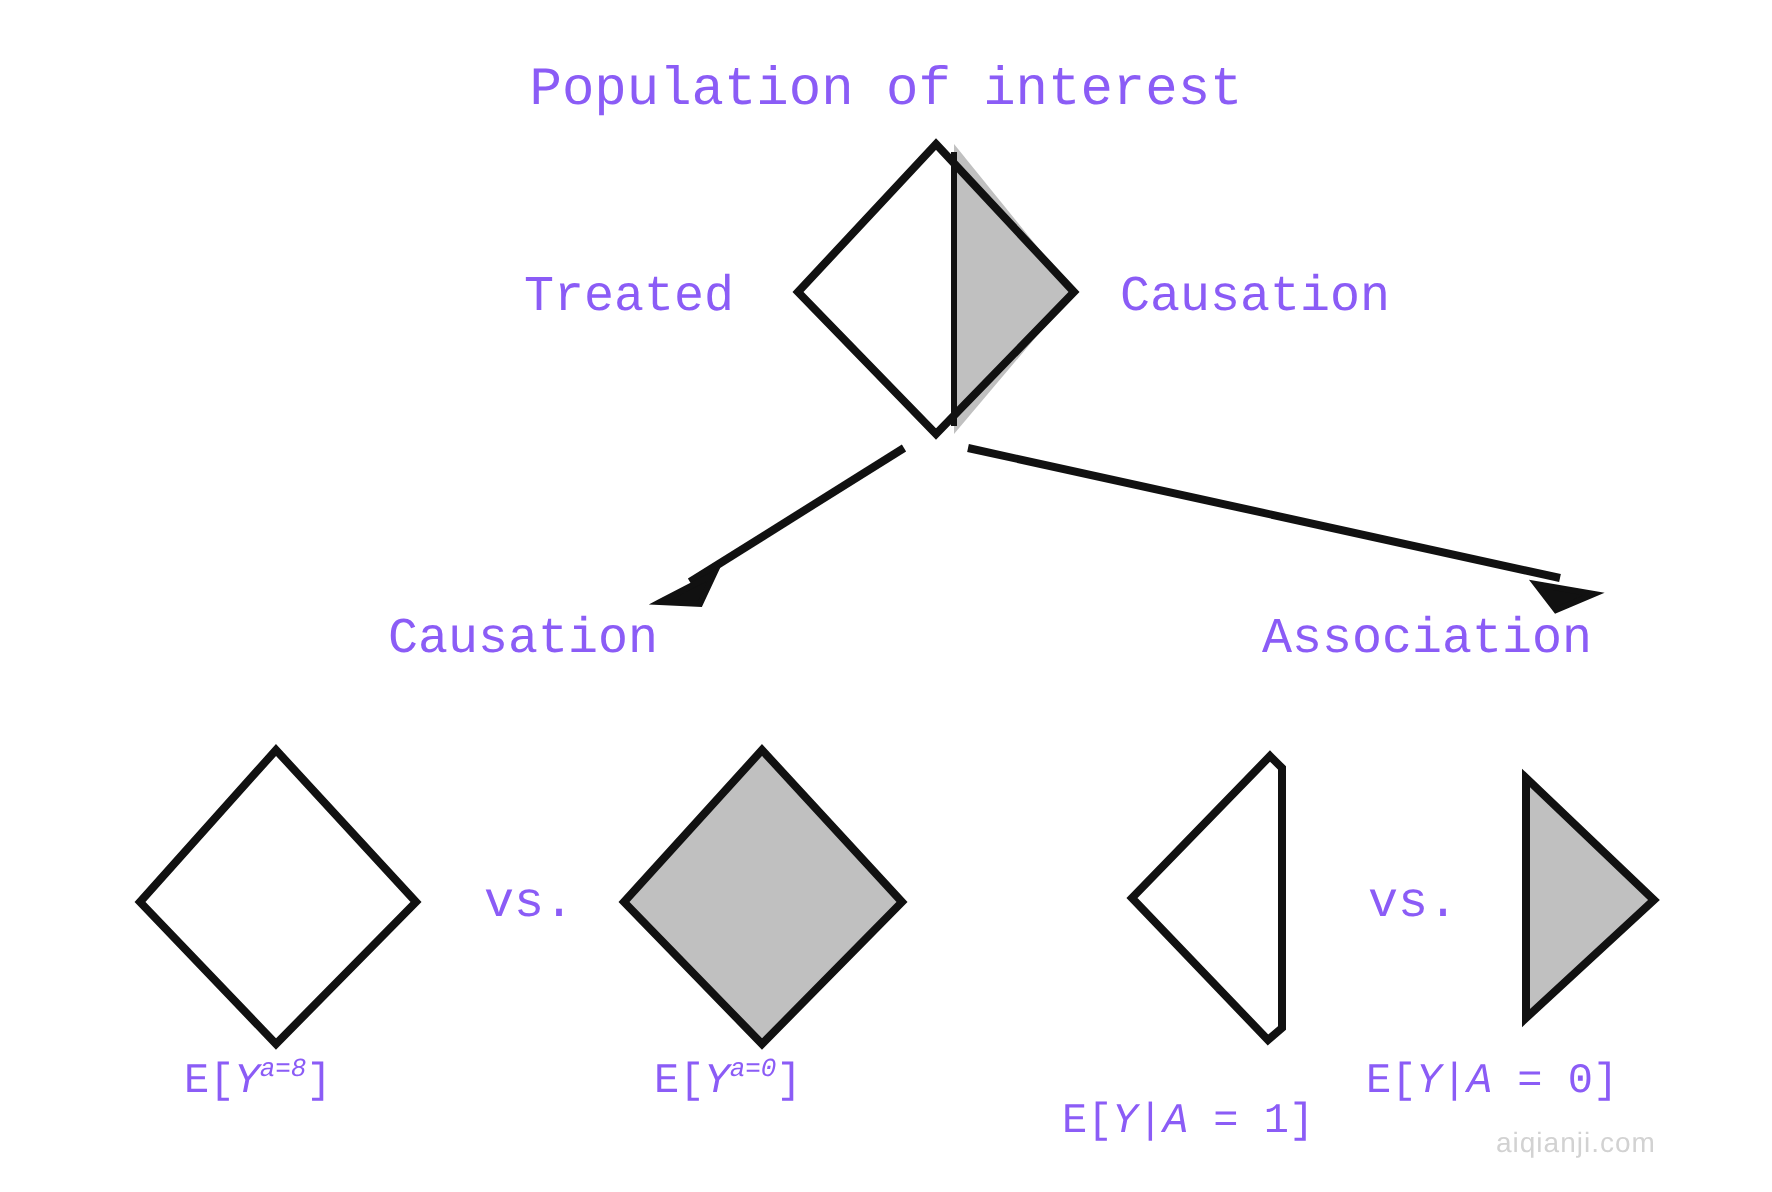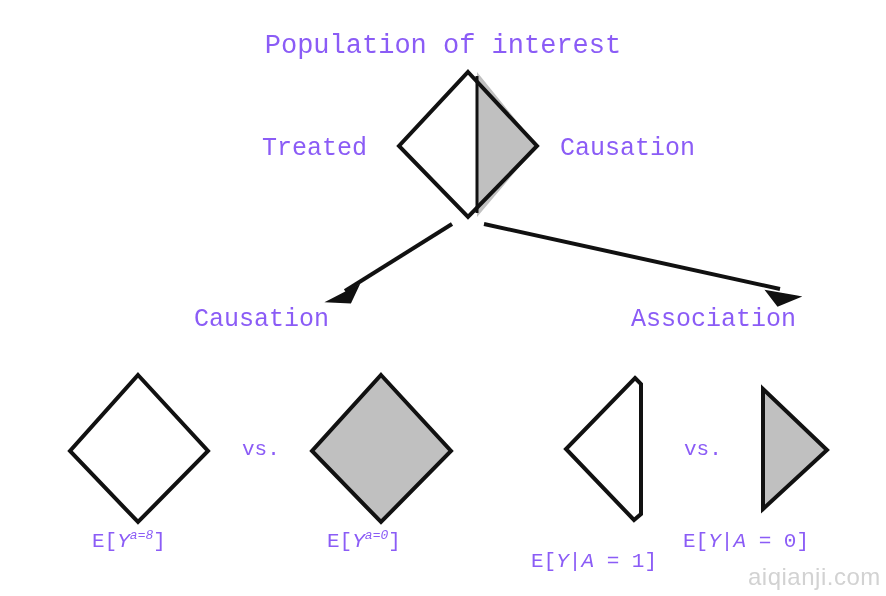--- a/index.html
+++ b/index.html
@@ -48,21 +48,21 @@
     font-size: 25px;
   }
   .treated-label  { left: 262px; top: 136px; }
   .untreated-label{ left: 560px; top: 136px; }
   .branch-label {
     font-size: 25px;
   }
   .causation-label   { left: 194px; top: 307px; }
   .association-label { left: 631px; top: 307px; }
   .vs-label {
-    font-size: 21px;
+    font-size: 25px;
   }
   .vs-left  { left: 242px; top: 439px; }
   .vs-right { left: 684px; top: 439px; }
   .formula {
     font-size: 21px;
     top: 531px;
   }
   .formula .it { font-style: italic; }
   .formula sup {
     font-size: 13px;
@@ -72,21 +72,21 @@
   }
   .f1 { left: 92px; }
   .f2 { left: 327px; }
   .f3 { left: 531px; margin-top: 20px; }
   .f4 { left: 683px; }
   .watermark {
     position: absolute;
     left: 748px;
     top: 563px;
     font-family: "Liberation Sans", "DejaVu Sans", sans-serif;
-    font-size: 24px;
+    font-size: 14px;
     color: #d2d2d2;
     letter-spacing: 0.5px;
     white-space: nowrap;
   }
 </style>
 </head>
 <body>
 
 <div id="diagram-root">
 

